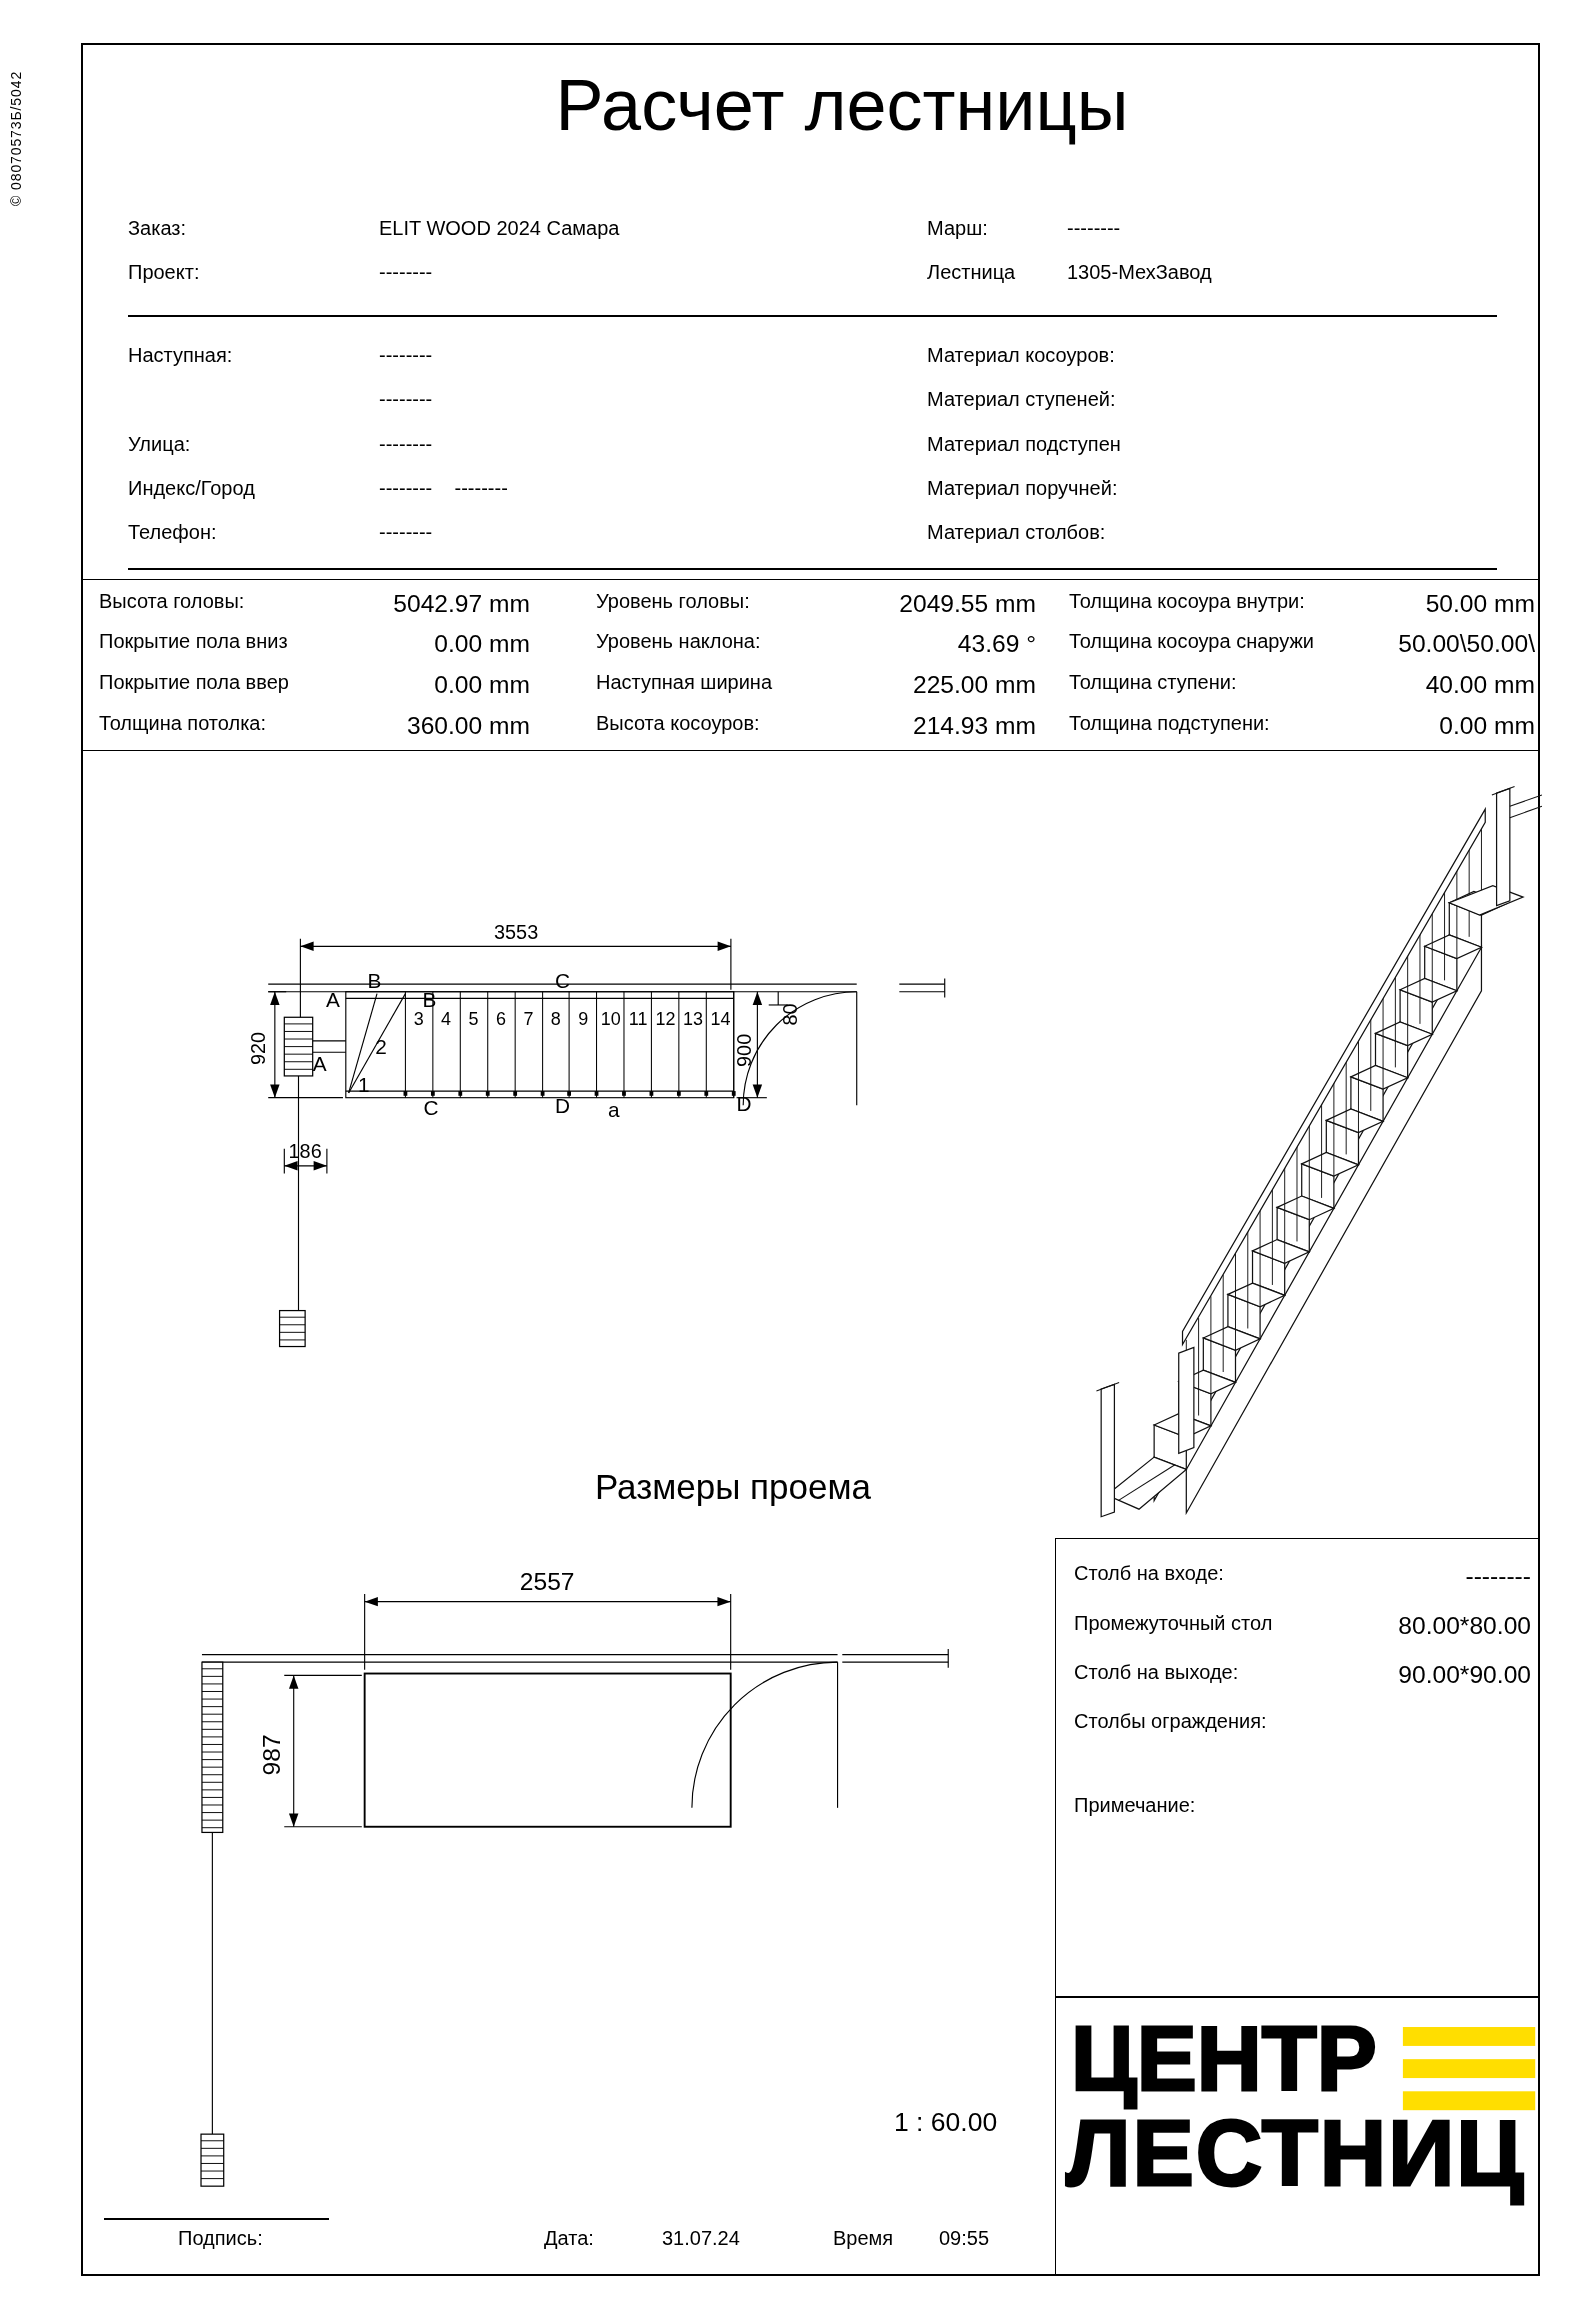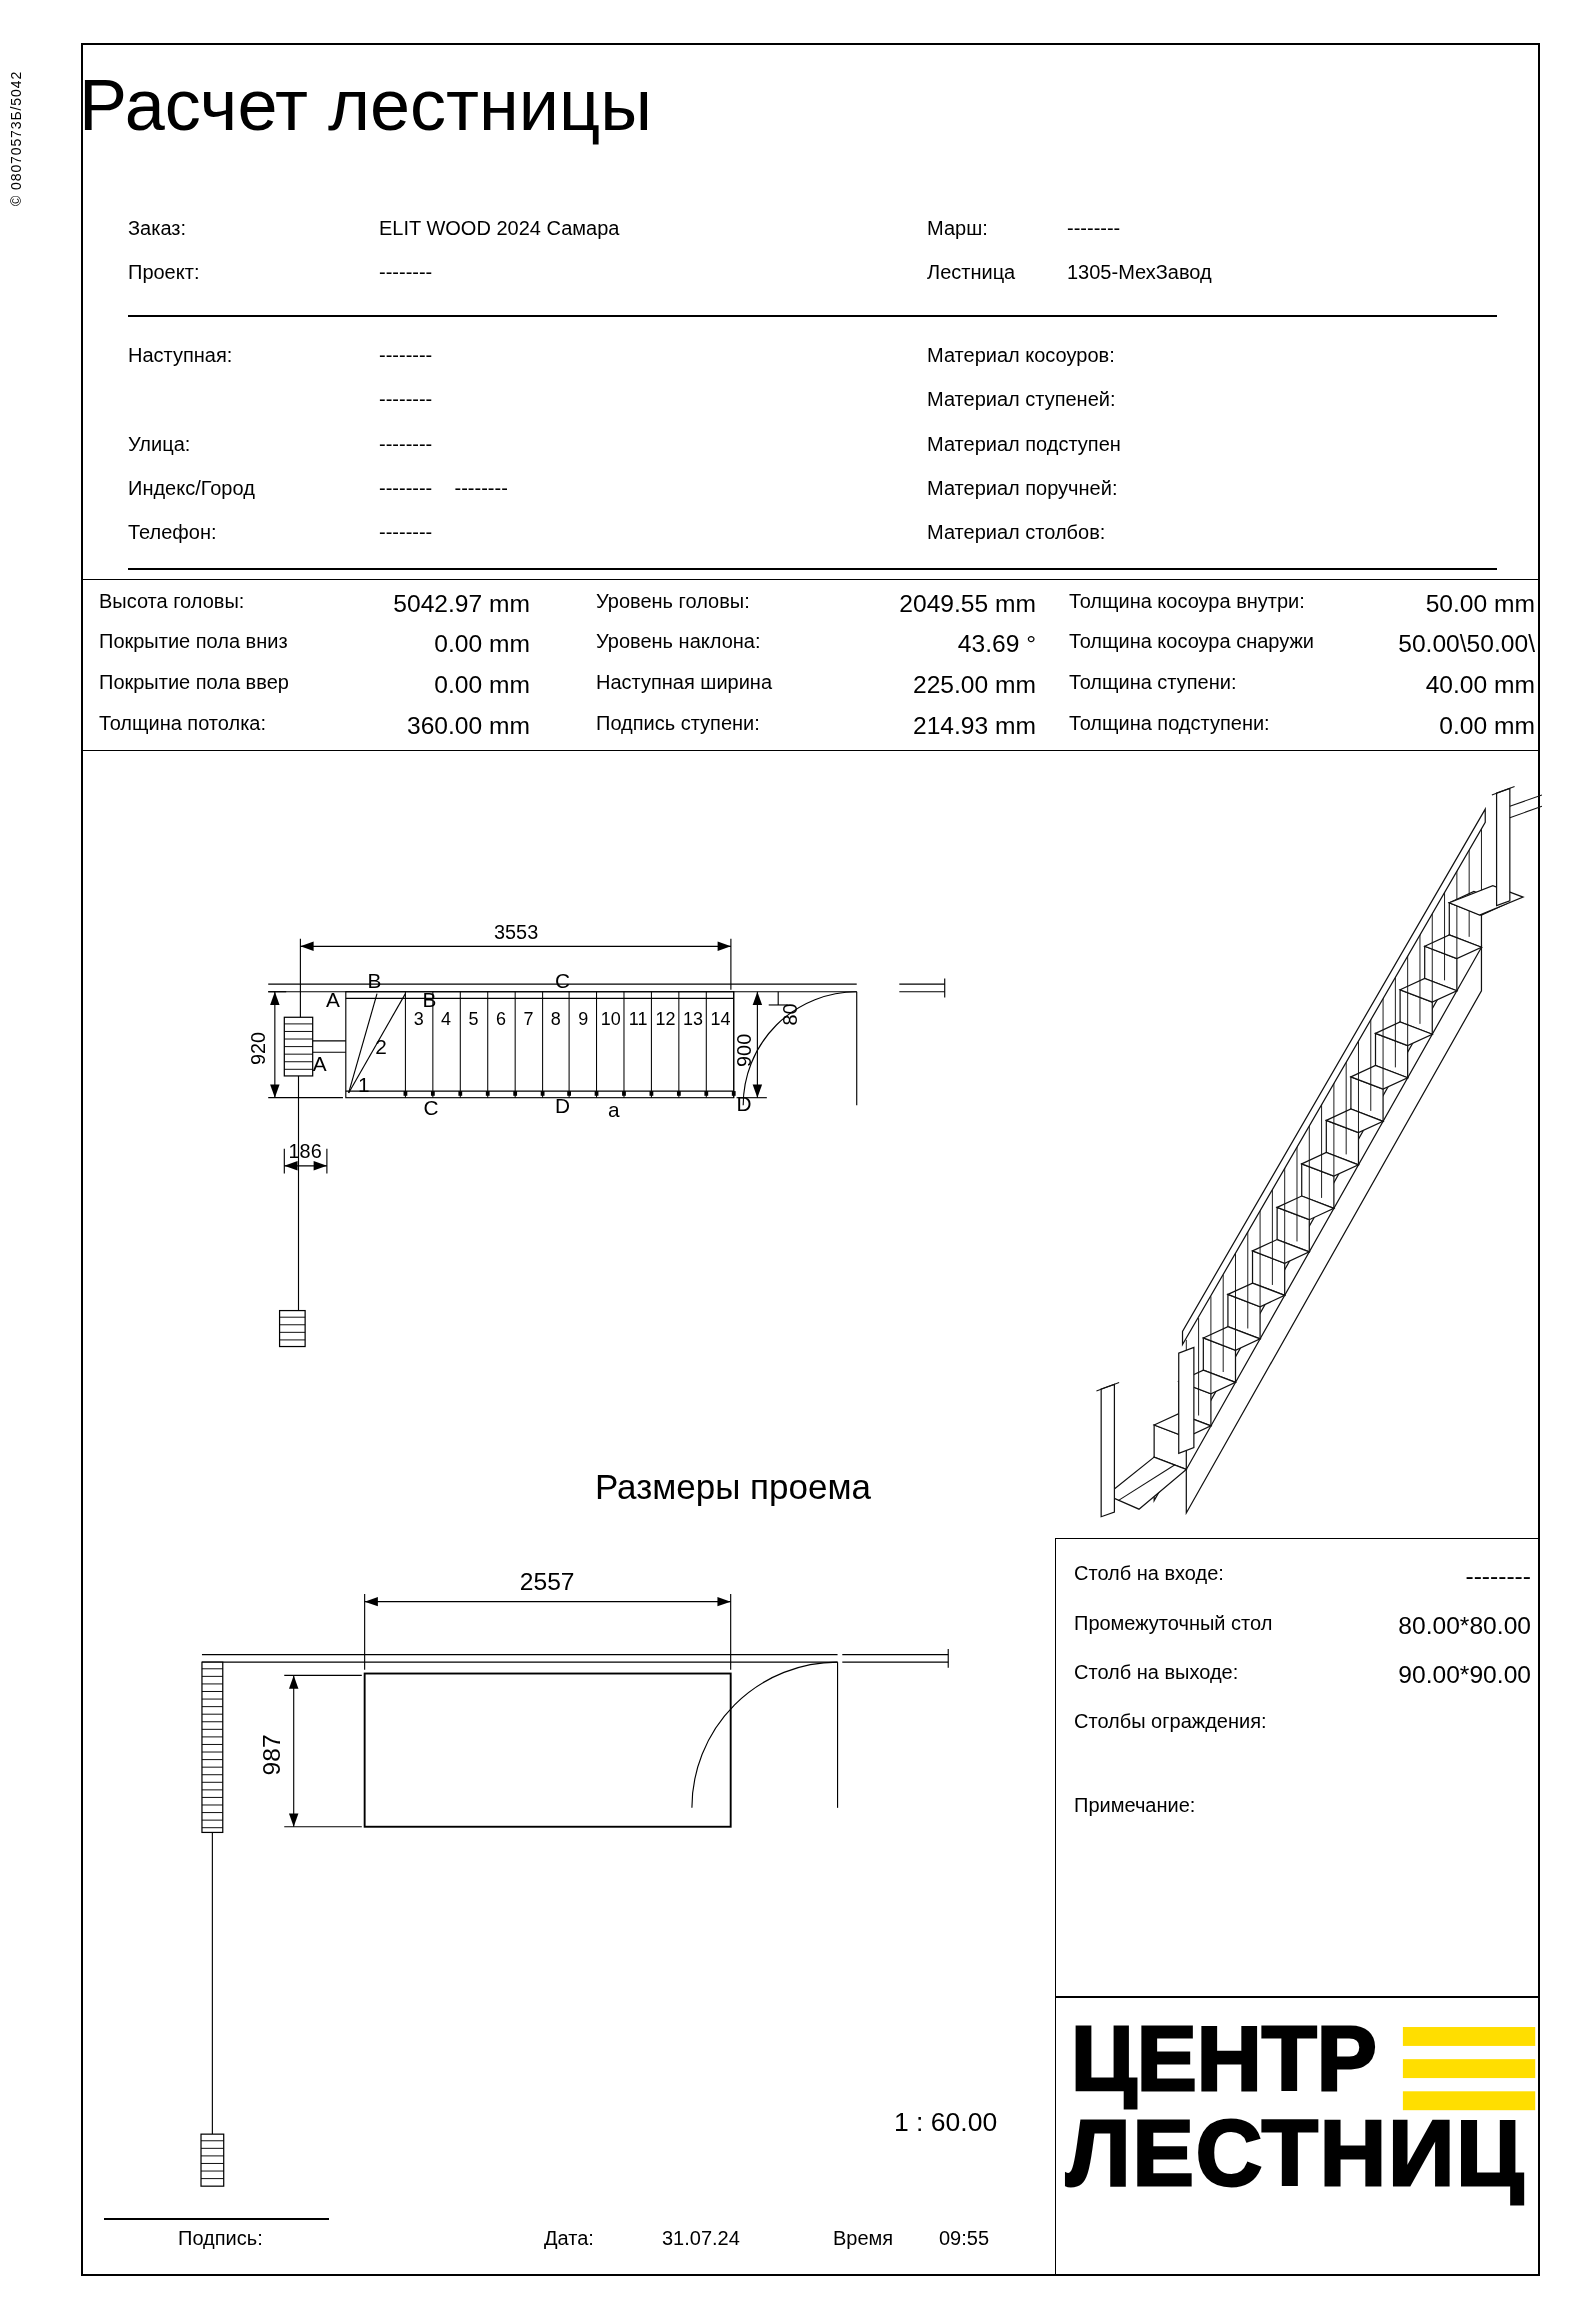--- a/index.html
+++ b/index.html
@@ -9,21 +9,21 @@
   .lbl{position:absolute;font-size:20px;white-space:pre;line-height:1.2}
   .rv{position:absolute;font-size:24.6px;white-space:pre;text-align:right;line-height:1.2}
   .hline{position:absolute;background:#000;height:1.9px}
   .page-border{position:absolute;left:81px;top:43px;width:1459px;height:2233px;border:2.8px solid #000}
   .params-box{position:absolute;left:81px;top:579px;width:1459px;height:172px;
     border-top:1.9px solid #000;border-bottom:1.9px solid #000}
   .posts-box{position:absolute;left:1055px;top:1538px;width:485px;height:459px;border:1.9px solid #000}
   .logo-box{position:absolute;left:1055px;top:1997px;width:485px;height:279px;border:1.9px solid #000}
   .vcode{position:absolute;left:7.6px;top:206px;transform-origin:0 0;transform:rotate(-90deg);
     font-size:14px;white-space:pre;letter-spacing:0.9px}
-  .title{position:absolute;left:79px;top:64px;width:1476px;font-size:72px;font-weight:400}
+  .title{position:absolute;left:104px;top:64px;width:1476px;text-align:center;font-size:72px;font-weight:400}
   .section-title{position:absolute;left:379px;top:1467px;width:492px;text-align:right;font-size:35px}
   .scale{position:absolute;left:894px;top:2107px;font-size:26.5px}
   .logo-word{position:absolute;font-weight:bold;color:#000;-webkit-text-stroke:2.8px #000;line-height:1}
   svg text{font-family:"Liberation Sans",sans-serif;fill:#000}
   .dim{font-size:21px}
   .dimlg{font-size:26px}
   .dim2{font-size:19px}
   .pt{font-size:22px}
 </style>
 </head>
@@ -80,21 +80,21 @@
 
 <span class="lbl" style="left:99px;top:670px">Покрытие пола ввер</span>
 <span class="rv" style="left:303px;top:670px;width:227px">0.00 mm</span>
 <span class="lbl" style="left:596px;top:670px">Наступная ширина</span>
 <span class="rv" style="left:842px;top:670px;width:194px">225.00 mm</span>
 <span class="lbl" style="left:1069px;top:670px">Толщина ступени:</span>
 <span class="rv" style="left:1353px;top:670px;width:182px">40.00 mm</span>
 
 <span class="lbl" style="left:99px;top:711px">Толщина потолка:</span>
 <span class="rv" style="left:303px;top:711px;width:227px">360.00 mm</span>
-<span class="lbl" style="left:596px;top:711px">Подпись ступени:</span>
+<span class="lbl" style="left:596px;top:711px">Высота косоуров:</span>
 <span class="rv" style="left:842px;top:711px;width:194px">214.93 mm</span>
 <span class="lbl" style="left:1069px;top:711px">Толщина подступени:</span>
 <span class="rv" style="left:1353px;top:711px;width:182px">0.00 mm</span>
 
 <svg class="abs" style="left:237px;top:899px" width="738" height="492" viewBox="0 0 780 520">
   <g stroke="#000" stroke-width="1.2" fill="none">
     <line x1="67" y1="50" x2="522" y2="50"></line>
     <line x1="67" y1="42" x2="67" y2="126"></line>
     <line x1="522" y1="42" x2="522" y2="96"></line>
     <line x1="33" y1="90" x2="655" y2="90"></line>

